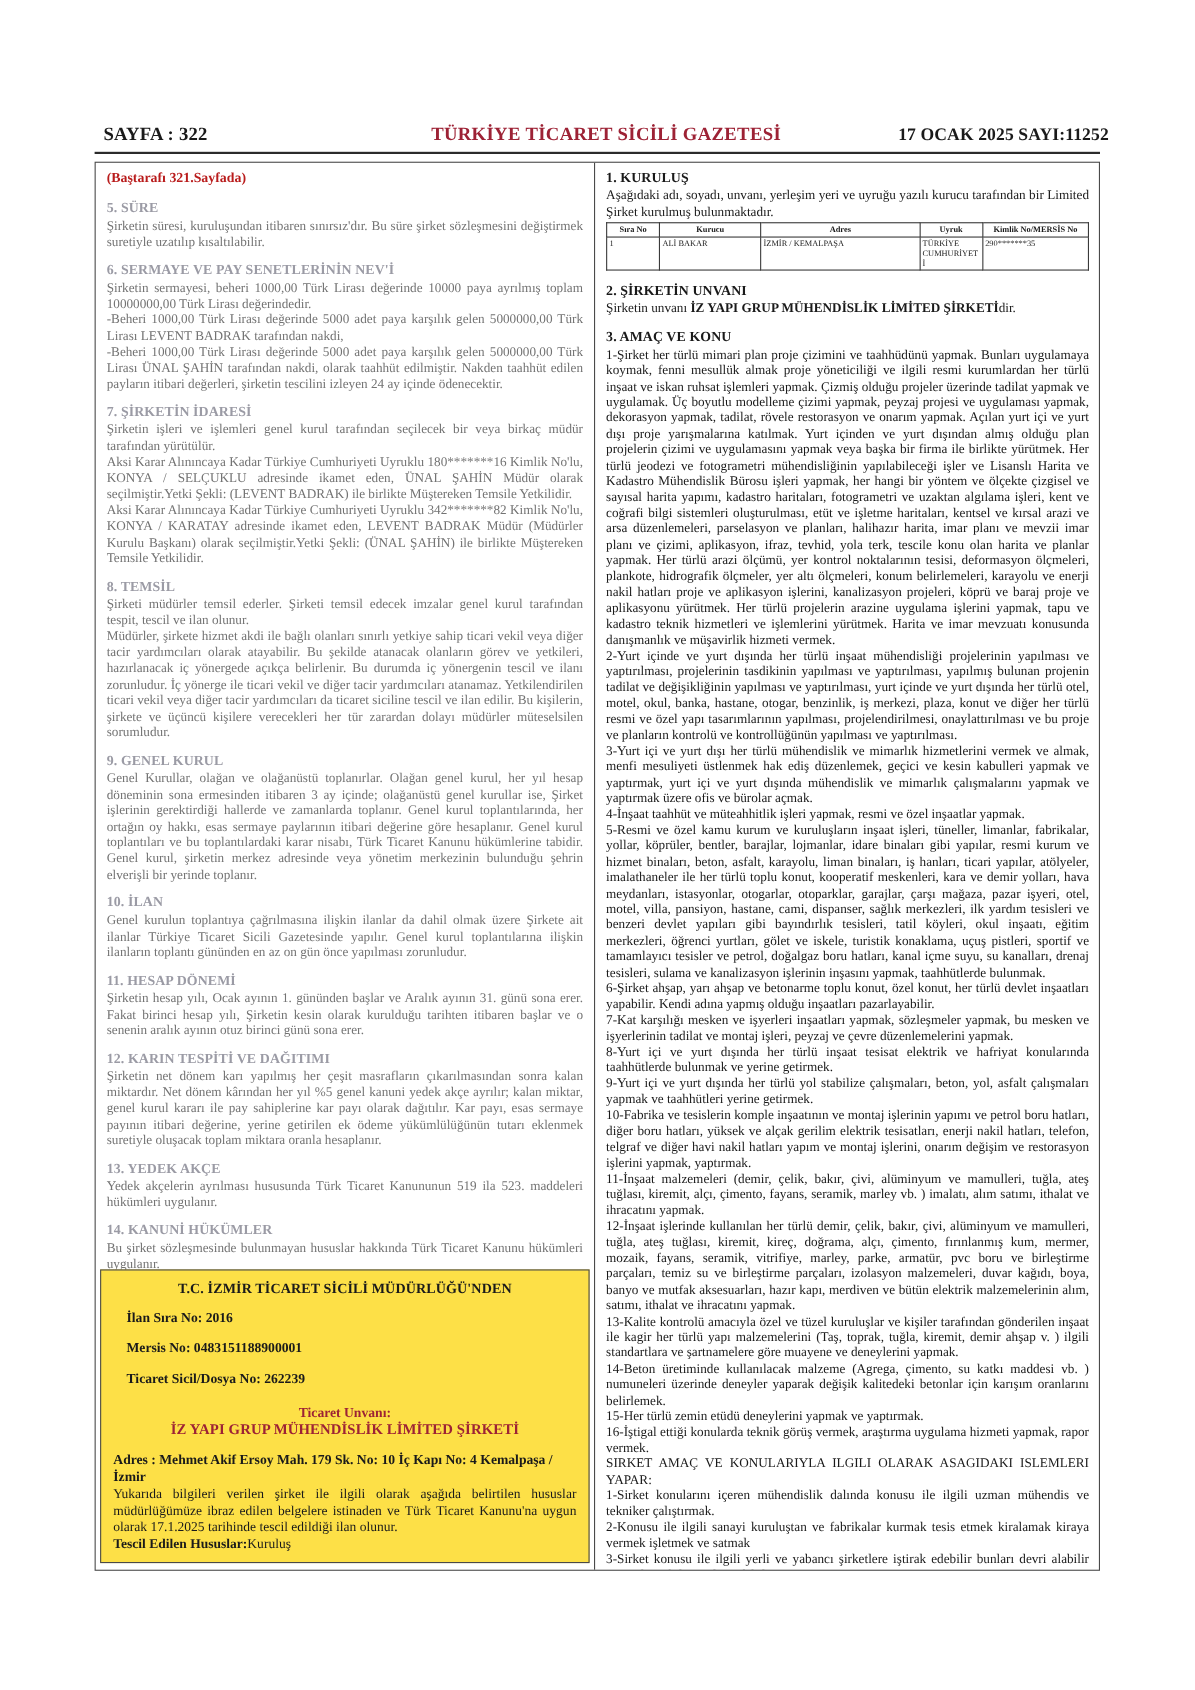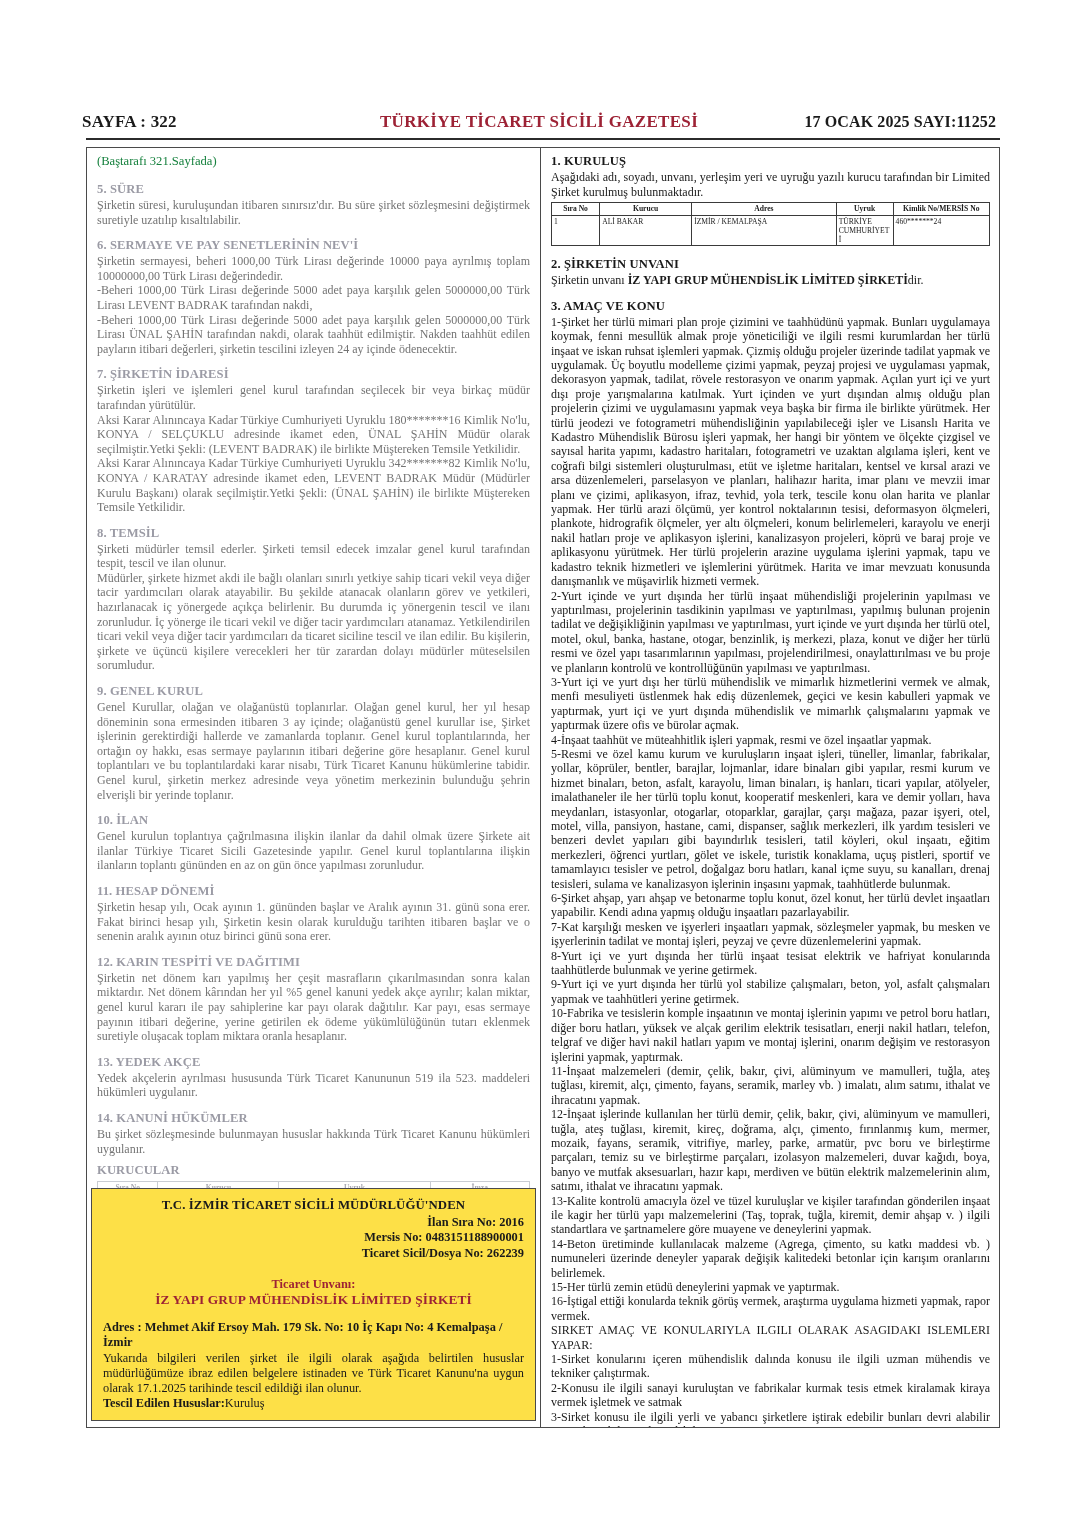--- a/index.html
+++ b/index.html
@@ -7,21 +7,21 @@
     width:1086px;height:1536px;
     background:#ffffff;
     font-family:"Liberation Serif", serif;
     color:#1a1a1a;
     -webkit-font-smoothing:antialiased;
   }
   .page{position:relative;width:1086px;height:1536px;box-sizing:border-box;}
 
   
   .masthead{
-    position:absolute;left:82px;top:112px;width:914px;
+    position:absolute;left:94px;top:112px;width:914px;
     display:flex;align-items:baseline;justify-content:space-between;
   }
   .mast-left{font-size:17px;font-weight:bold;letter-spacing:.2px;}
   .mast-center{
     font-size:17px;font-weight:bold;color:#9d2235;letter-spacing:.3px;
     position:absolute;left:50%;transform:translateX(-50%);white-space:nowrap;
   }
   .mast-right{font-size:16px;font-weight:bold;letter-spacing:.1px;margin-left:auto;white-space:nowrap;}
   .mast-rule{position:absolute;left:86px;top:138px;width:914px;height:2px;background:#2b2b2b;}
 
@@ -39,21 +39,21 @@
   .hd-faded{color:#9b9ba5;font-weight:bold;}
 
   h3.sec{font-size:12.6px;margin:0 0 1px 0;font-weight:bold;letter-spacing:.1px;}
   .sec-gap{height:11px;}
   p.body{
     font-size:12px;line-height:14.6px;margin:0;text-align:justify;
     text-justify:inter-word;hyphens:none;
   }
   p.body.tight{line-height:14.4px;}
 
-  .startref{font-size:12.6px;font-weight:normal;margin:0 0 2px 0;color:#15803d;}
+  .startref{font-size:12.6px;font-weight:bold;margin:0 0 2px 0;color:#b91c1c;}
 
   
   table.grid{
     border-collapse:collapse;width:100%;margin-top:3px;
     table-layout:fixed;
   }
   table.grid th,table.grid td{
     border:1px solid #9aa0a8;
     font-size:7.6px;line-height:9px;padding:1px 2px;
     vertical-align:top;word-wrap:break-word;
@@ -71,21 +71,21 @@
 
   
   .regbox{
     position:absolute;left:4px;right:4px;bottom:6px;
     border:1.5px solid #4a4a4a;box-sizing:border-box;
     padding:9px 11px 9px 11px;background:#fde047;
   }
   .reg-title{
     text-align:center;font-weight:bold;font-size:12.8px;margin:0 0 2px 0;letter-spacing:.1px;
   }
-  .reg-line{font-size:12.4px;font-weight:bold;line-height:15.4px;margin:0;text-align:right;}
+  .reg-line{font-size:12.4px;font-weight:bold;line-height:15.4px;margin:12px;}
   .reg-unvan-lab{
     text-align:center;color:#9d2235;font-weight:bold;font-size:12.4px;margin:16px 0 0 0;
   }
   .reg-unvan{
     text-align:center;color:#9d2235;font-weight:bold;font-size:13.4px;margin:0 0 12px 0;letter-spacing:.1px;
   }
   .reg-adres{font-size:12.4px;font-weight:bold;margin:0 0 1px 0;}
   .reg-p{font-size:12.3px;line-height:15px;margin:0;text-align:justify;}
   .reg-p b{font-weight:bold;}
 
@@ -225,21 +225,21 @@
             <th>Uyruk</th>
             <th>Kimlik No/MERSİS No</th>
           </tr>
         </thead>
         <tbody>
           <tr class="row-d">
             <td>1</td>
             <td>ALİ BAKAR</td>
             <td>İZMİR / KEMALPAŞA</td>
             <td>TÜRKİYE CUMHURİYETİ</td>
-            <td>460*******24</td>
+            <td>290*******35</td>
           </tr>
         </tbody>
       </table>
 
       <div class="sec-gap"></div>
       <h3 class="sec">2. ŞİRKETİN UNVANI</h3>
       <p class="body"><span>Şirketin unvanı </span><span class="nb">İZ YAPI GRUP MÜHENDİSLİK LİMİTED ŞİRKETİ</span><span>dir.</span></p>
 
       <div class="sec-gap"></div>
       <h3 class="sec">3. AMAÇ VE KONU</h3>

